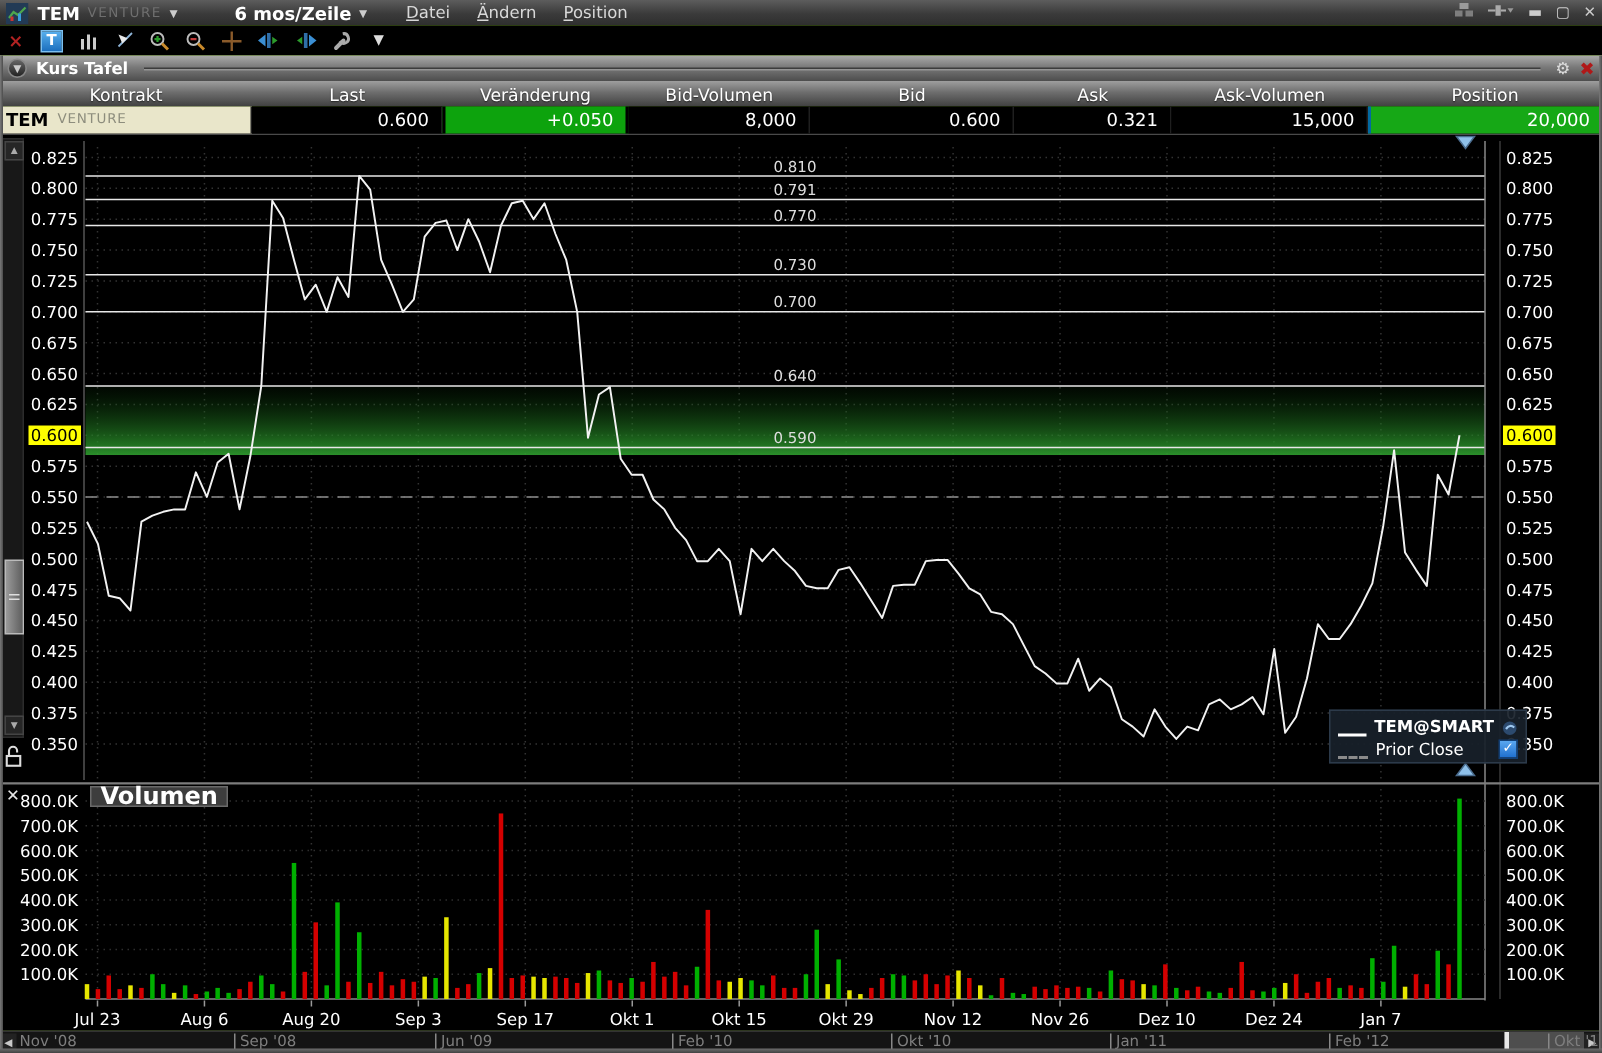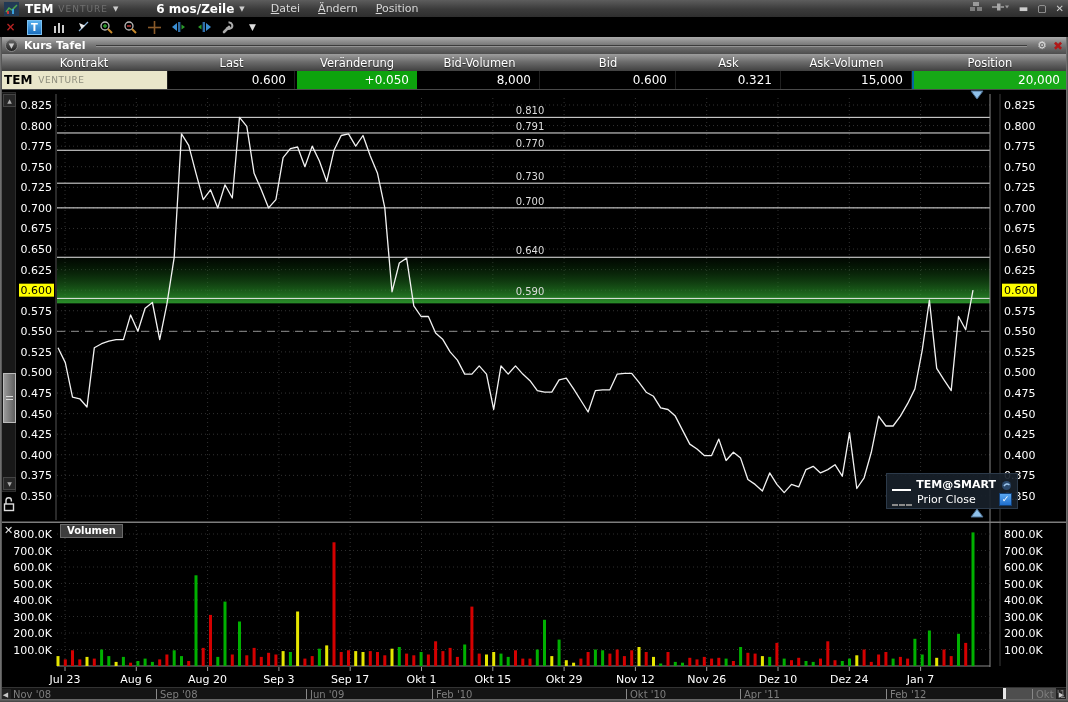--- a/index.html
+++ b/index.html
@@ -50,21 +50,21 @@
   .vscroll{position:absolute;left:1px;top:2px;width:15px;height:400px;background:#181818;border:1px solid #2c2c2c;box-sizing:border-box;}
   .sb-btn{position:absolute;left:1px;width:11px;height:11px;background:#262626;border:1px solid #444;color:#aaa;
           font-size:6px;display:flex;align-items:center;justify-content:center;}
   .sb-btn.up{top:1px;} .sb-btn.down{bottom:1px;}
   .sb-thumb{position:absolute;left:1px;top:280px;width:11px;height:48px;background:linear-gradient(90deg,#9a9a9a,#5e5e5e);
             border:1px solid #bbb;display:flex;flex-direction:column;align-items:center;justify-content:center;gap:2px;}
   .sb-thumb span{display:block;width:7px;height:1px;background:#ddd;}
   .lockicon{position:absolute;left:2px;top:406px;}
   .vol-close{position:absolute;left:4px;top:434px;color:#e8e8e8;font-weight:bold;font-size:11px;text-shadow:1px 1px 1px #000;}
   .vol-tag{position:absolute;left:60px;top:434px;height:12px;line-height:12px;padding:0 6px;background:#3d3d3d;
-           border:1px solid #6a6a6a;color:#fff;font-size:10px;font-weight:bold;text-align:center;}
+           border:1px solid #6a6a6a;color:#fff;font-size:16px;font-weight:bold;text-align:center;}
   .legend{position:absolute;left:886px;top:383px;width:120px;background:rgba(24,32,42,.93);border:1px solid #2c3a4a;
           padding:2px 5px;font-size:11px;color:#fff;}
   .lrow{display:flex;align-items:flex-end;gap:5px;height:15px;}
   .lline{width:20px;height:0;}
   .lline.solid{border-top:2px solid #fff;}
   .lline.dashed{border-top:2px dashed #8b8b8b;}
   .cbx{width:11px;height:11px;background:linear-gradient(#5aa7f0,#1f6fce);border:1px solid #123f75;color:#fff;
        font-size:9px;line-height:11px;text-align:center;margin-left:auto;}
   .grab{margin-left:auto;display:inline-flex;}
   
@@ -562,24 +562,24 @@
       </div>
     </div>
   </div>
 
   <div class="timeline" id="timeline">
     <span class="tl-arrow left">◀</span>
     <span class="tl-thumb"></span>
     <span class="tl-arrow right">▶</span>
   <span class="tl-label" style="left: 10px;">Nov '08</span>
       <span class="tl-label tick" style="left: 156px;">Sep '08</span>
-      <span class="tl-label tick" style="left: 306px;">Jun '09</span>
-      <span class="tl-label tick" style="left: 432px;">Feb '10</span>
-      <span class="tl-label tick" style="left: 594px; margin-left: 32px;">Okt '10</span>
-      <span class="tl-label tick" style="left: 740px;">Apr '11</span>
+      <span class="tl-label tick" style="left: 290px;">Jun '09</span>
+      <span class="tl-label tick" style="left: 448px;">Feb '10</span>
+      <span class="tl-label tick" style="left: 594px;">Okt '10</span>
+      <span class="tl-label tick" style="left: 740px;">Jan '11</span>
       <span class="tl-label tick" style="left: 886px;">Feb '12</span>
       <span class="tl-label tick" style="left: 1032px;">Okt '12</span>
     </div>
 
   <div class="frame-left"></div>
   <div class="frame-right"></div>
   <div class="frame-bottom"></div>
 </div>
 
 </body></html>

